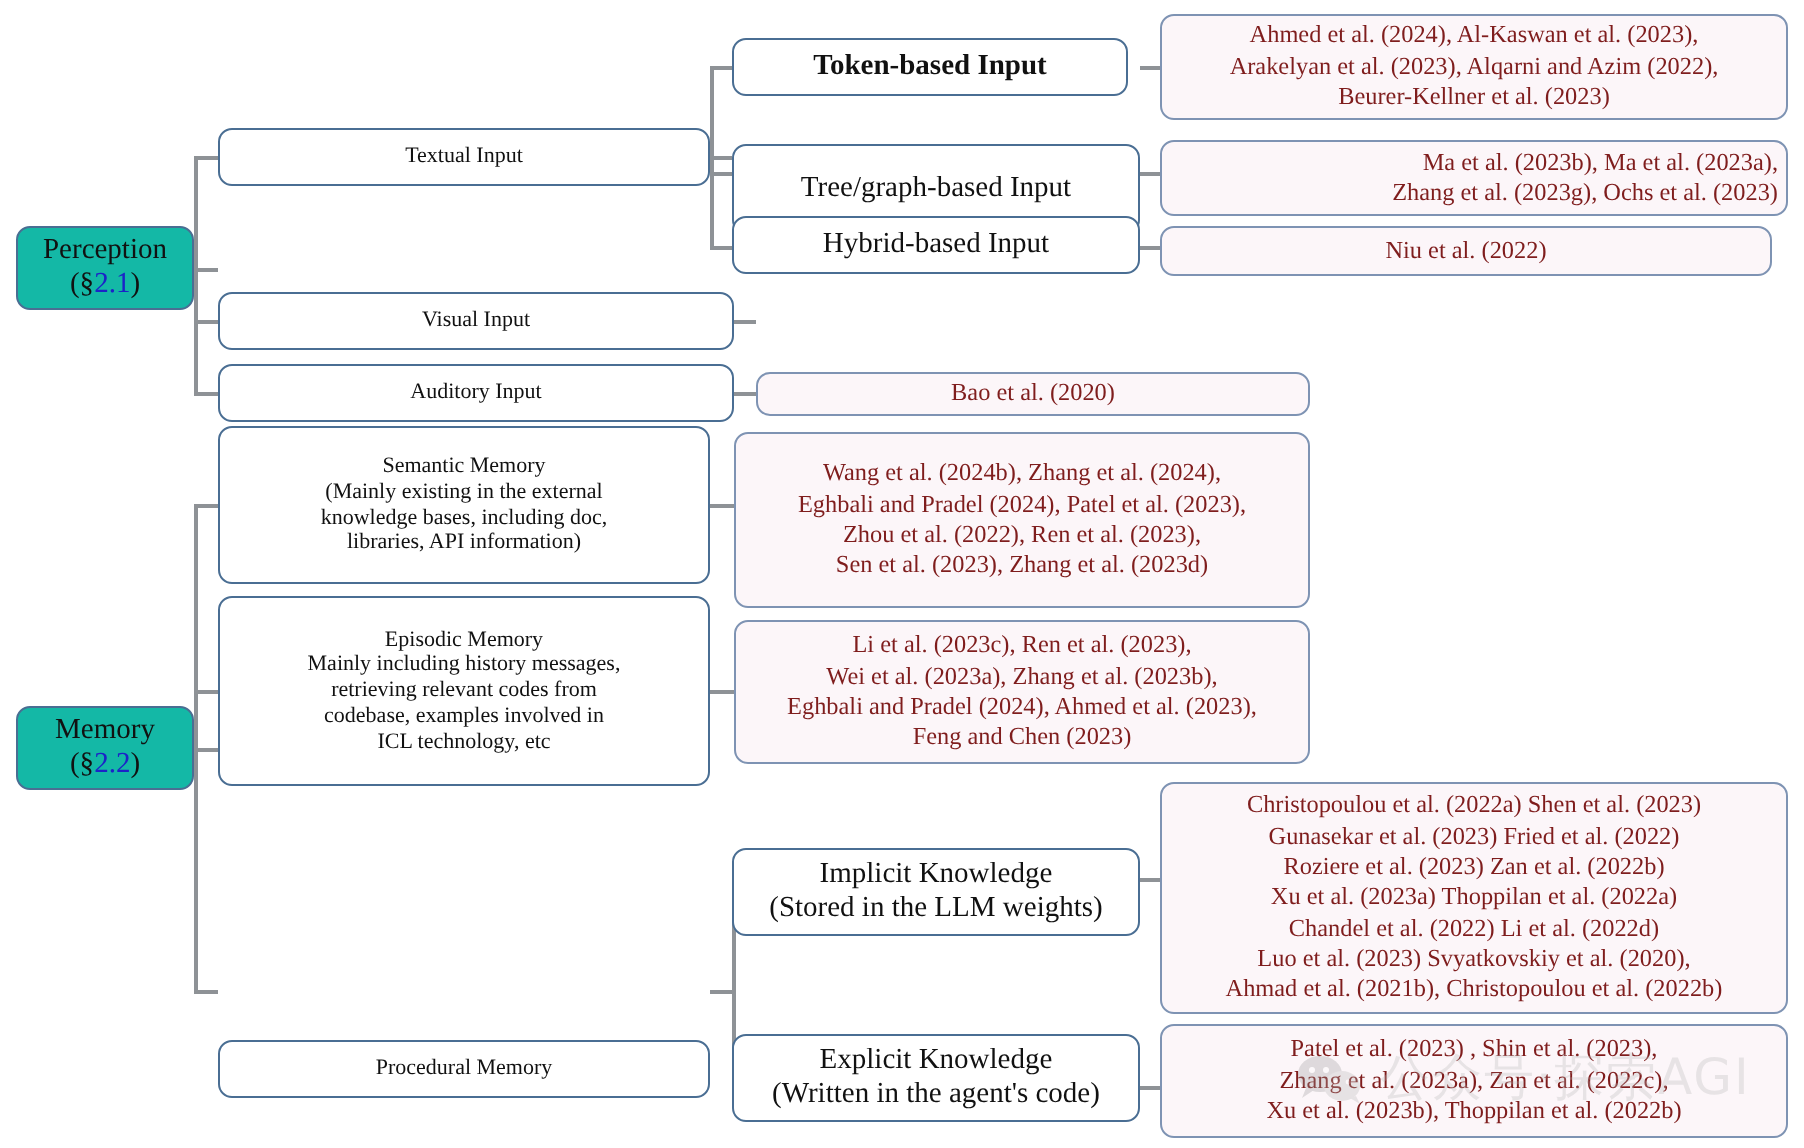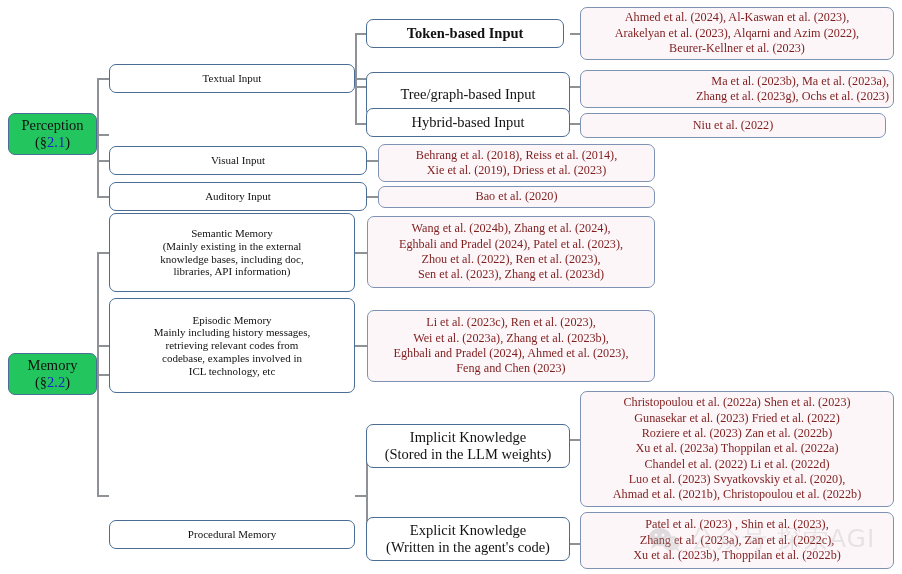--- a/index.html
+++ b/index.html
@@ -27,21 +27,21 @@
     justify-content: center;
     text-align: center;
     line-height: 1.16;
     color: #111111;
     background: #ffffff;
   }
   .node .txt { display: block; width: 100%; padding: 0 4px; }
 
   .root {
     font-size: 14.5px;
-    background: #22c55e;
+    background: #14b8a6;
   }
   .lvl1 { font-size: 11px; }
   .lvl2 { font-size: 14.5px; }
 
   .cite {
     background: #fcf6f9;
     border: 1.2px solid #7e93b3;
     color: #7f1d1d;
     font-size: 12.2px;
     line-height: 1.26;
@@ -192,29 +192,26 @@
   </div>
 
   <div class="node cite" style="left:580px; top:70px; width:314px; height:38px;text-align:right;">
     <span class="txt multiline">Ma et al. (2023b),  Ma et al. (2023a),<br>Zhang et al. (2023g), Ochs et al. (2023)</span>
   </div>
 
   <div class="node cite" style="left:580px; top:113px; width:306px; height:25px;">
     <span class="txt multiline">Niu et al. (2022)</span>
   </div>
 
-  <div class="node cite" style="left:378px; top:144px; width:277px; height:38px;">
-    <span class="txt multiline">Behrang et al. (2018), Reiss et al. (2014),<br>Xie et al. (2019), Driess et al. (2023)</span>
-  </div>
 
   <div class="node cite" style="left:378px; top:186px; width:277px; height:22px;">
     <span class="txt multiline">Bao et al. (2020)</span>
   </div>
 
-  <div class="node cite" style="left:367px; top:216px; width:288px; height:72px;">
+  <div class="node cite" style="left:367px; top:216px; width:288px; height:88px;">
     <span class="txt multiline">Wang et al. (2024b), Zhang et al. (2024),<br>Eghbali and Pradel (2024), Patel et al. (2023),<br>Zhou et al. (2022), Ren et al. (2023),<br>Sen et al. (2023), Zhang et al. (2023d)</span>
   </div>
 
   <div class="node cite" style="left:367px; top:310px; width:288px; height:72px;">
     <span class="txt multiline">Li et al. (2023c), Ren et al. (2023),<br>Wei et al. (2023a), Zhang et al. (2023b),<br>Eghbali and Pradel (2024), Ahmed et al. (2023),<br>Feng and Chen (2023)</span>
   </div>
 
   <div class="node cite" style="left:580px; top:391px; width:314px; height:116px;">
     <span class="txt multiline">Christopoulou et al. (2022a) Shen et al. (2023)<br>Gunasekar et al. (2023) Fried et al. (2022)<br>Roziere et al. (2023) Zan et al. (2022b)<br>Xu et al. (2023a) Thoppilan et al. (2022a)<br>Chandel et al. (2022) Li et al. (2022d)<br>Luo et al. (2023) Svyatkovskiy et al. (2020),<br>Ahmad et al. (2021b), Christopoulou et al. (2022b)</span>
   </div>

